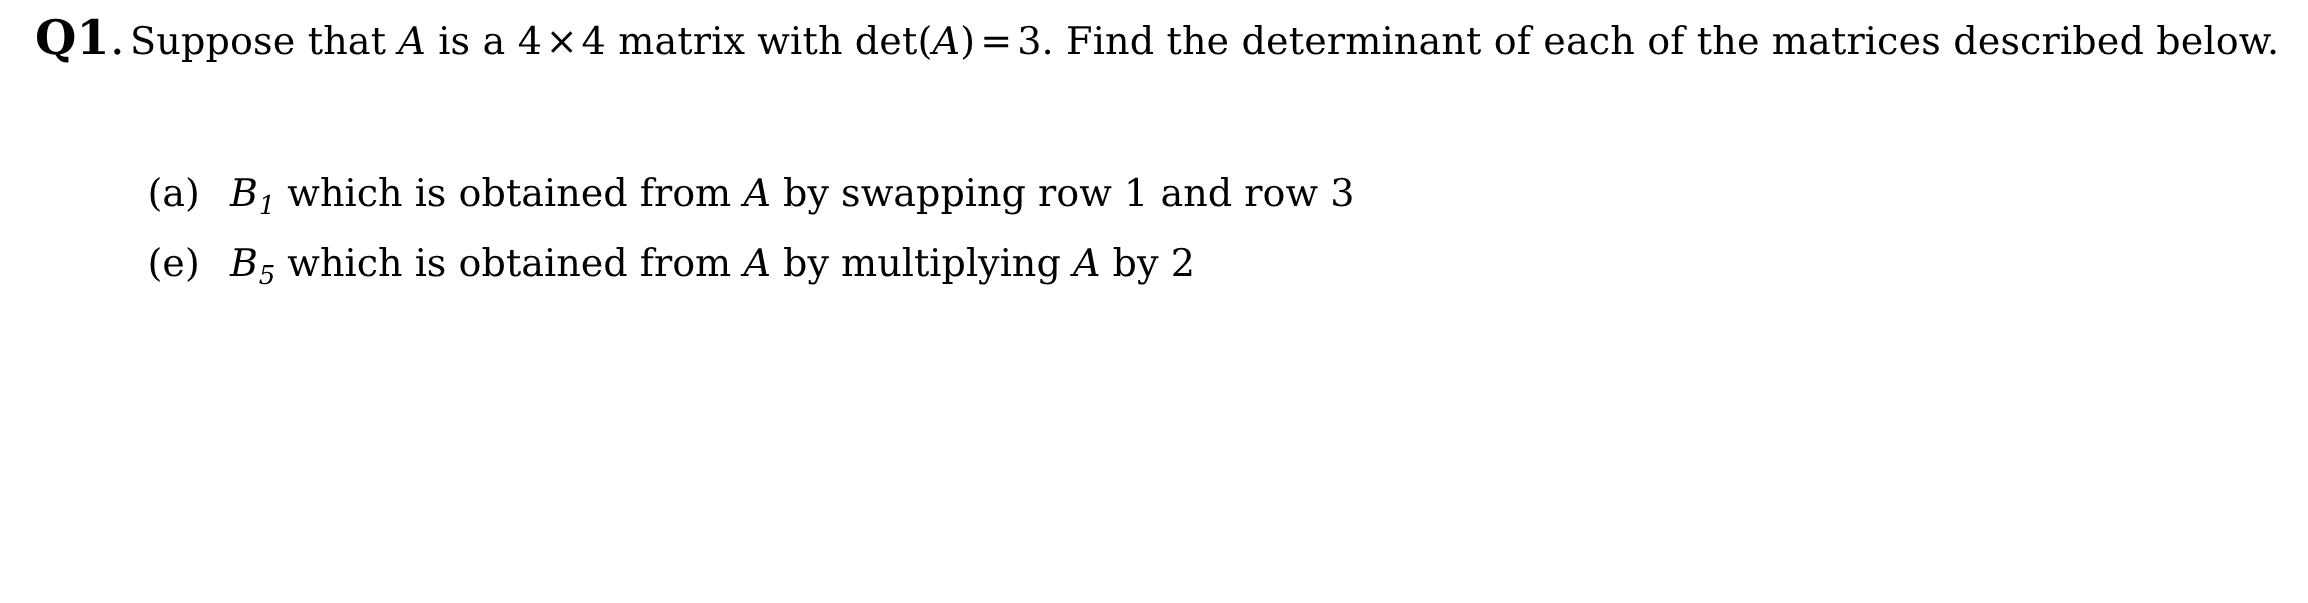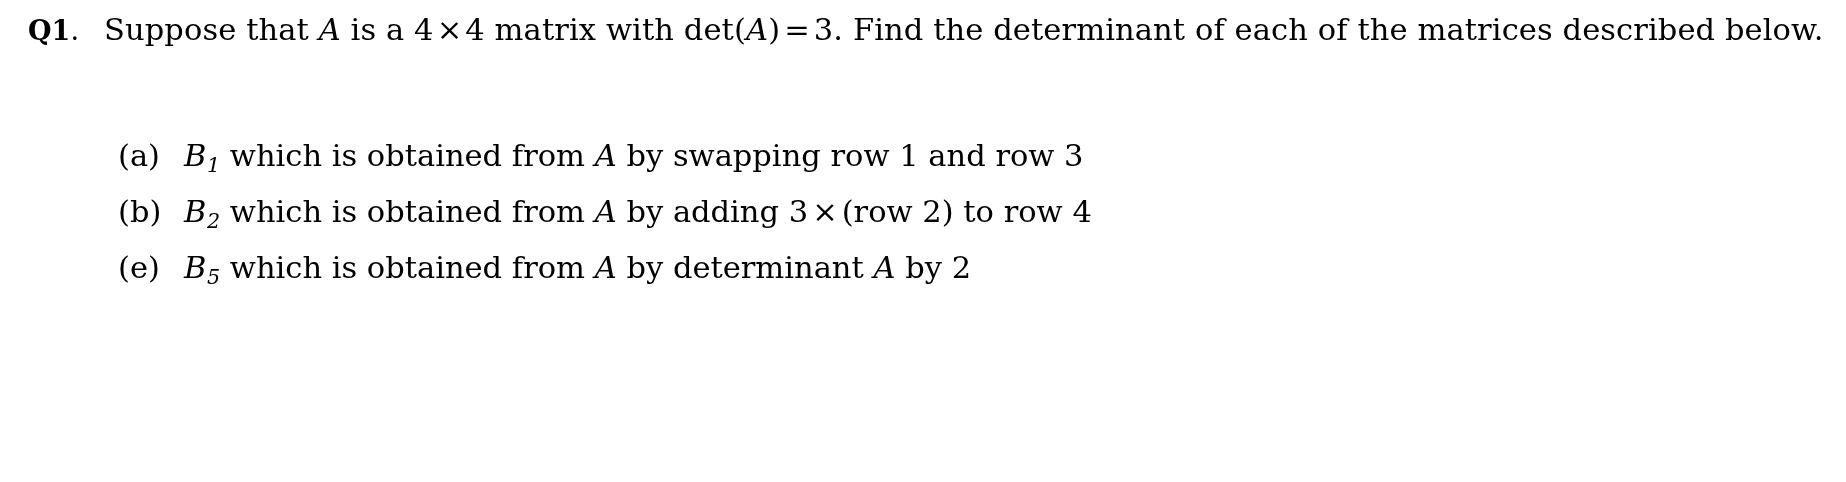--- a/index.html
+++ b/index.html
@@ -32,21 +32,21 @@
     line-height: 44px;
     letter-spacing: 0.1px;
     text-indent: 0;
     padding-left: 76px;
   }
   .stem .qlabel {
     display: inline-block;
     width: 76px;
     margin-left: -76px;
     font-weight: bold;
-    font-size: 27px;
+    font-size: 38px;
   }
   .stem .qlabel .qnum { font-weight: bold; }
   .stem .qlabel .qdot { font-weight: normal; }
   .itemlist {
     position: absolute;
     left: 118px;
     top: 128px;
     width: 1700px;
   }
   .item {
@@ -95,25 +95,22 @@
       <span>described below.</span>
     </div>
   </div>
 
   <div class="itemlist">
 
     <div class="item">
       <span class="marker">(a)</span><span class="mi">B</span><span class="sub">1</span><span> which is obtained from </span><span class="mi">A</span><span> by swapping row 1 and row 3</span>
     </div>
 
-    <div class="item">
-      <span class="marker">(b)</span><span class="mi">B</span><span class="sub">2</span><span> which is obtained from </span><span class="mi">A</span><span> by adding </span><span class="num">3</span><span class="op">×</span><span class="paren">(row 2)</span><span> to row 4</span>
-    </div>
 
 
 
     <div class="item">
-      <span class="marker">(e)</span><span class="mi">B</span><span class="sub">5</span><span> which is obtained from </span><span class="mi">A</span><span> by determinant </span><span class="mi">A</span><span> by 2</span>
+      <span class="marker">(e)</span><span class="mi">B</span><span class="sub">5</span><span> which is obtained from </span><span class="mi">A</span><span> by multiplying </span><span class="mi">A</span><span> by 2</span>
     </div>
 
   </div>
 
 </div>
 
 </body></html>

